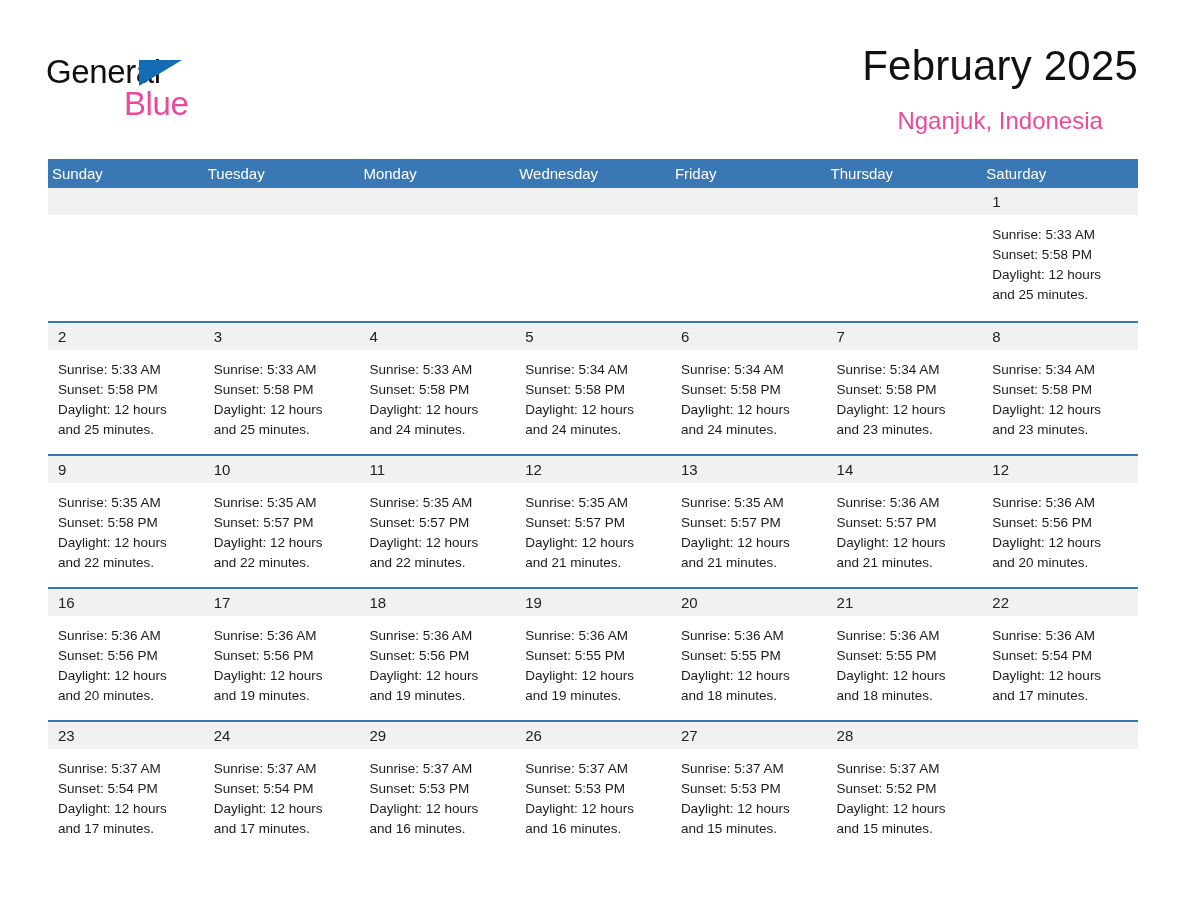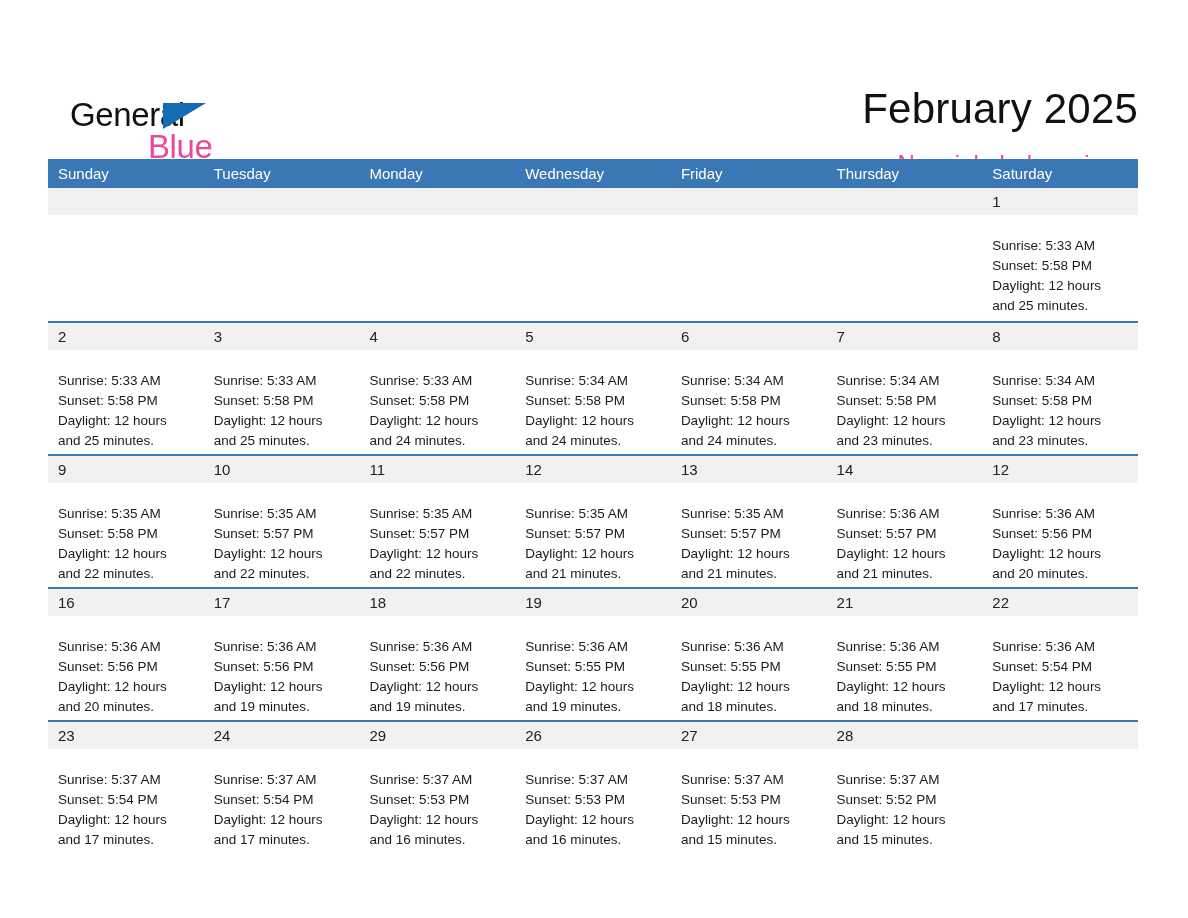--- a/index.html
+++ b/index.html
@@ -20,25 +20,24 @@
   .page {
     position: relative;
     width: 1188px;
     height: 918px;
     box-sizing: border-box;
   }
 
   
   .masthead {
     position: absolute;
-    left: 60px;
+    left: 36px;
     top: 40px;
     right: 50px;
     height: 112px;
-    margin-top: 43px;
   }
 
   .brand {
     position: absolute;
     left: 10px;
     top: 14px;
     width: 200px;
     height: 76px;
   }
   .brand-row1 {
@@ -104,21 +103,21 @@
   .weekhead {
     display: flex;
     background: #3a77b5;
     height: 29px;
   }
   .weekhead .wh-cell {
     flex: 1 1 0;
     color: #ffffff;
     font-size: 15px;
     line-height: 29px;
-    padding-left: 10px;
+    padding-left: 4px;
     box-sizing: border-box;
     white-space: nowrap;
     overflow: hidden;
   }
 
   .week {
     display: flex;
     border-top: 2px solid #3a77b5;
     height: 133px;
     box-sizing: border-box;
@@ -137,21 +136,21 @@
     line-height: 27px;
     background: #f1f1f1;
     font-size: 15px;
     color: #222222;
     padding-left: 10px;
     box-sizing: border-box;
   }
   .daycell.empty .daynum { background: #f1f1f1; }
 
   .dayinfo {
-    padding: 21px 8px 0 10px;
+    padding: 10px 8px 0 10px;
     font-size: 13.5px;
     line-height: 20px;
     color: #1b1b1b;
   }
   .dayinfo div { white-space: nowrap; }
 </style>
 </head>
 <body>
 
 <div class="page">

